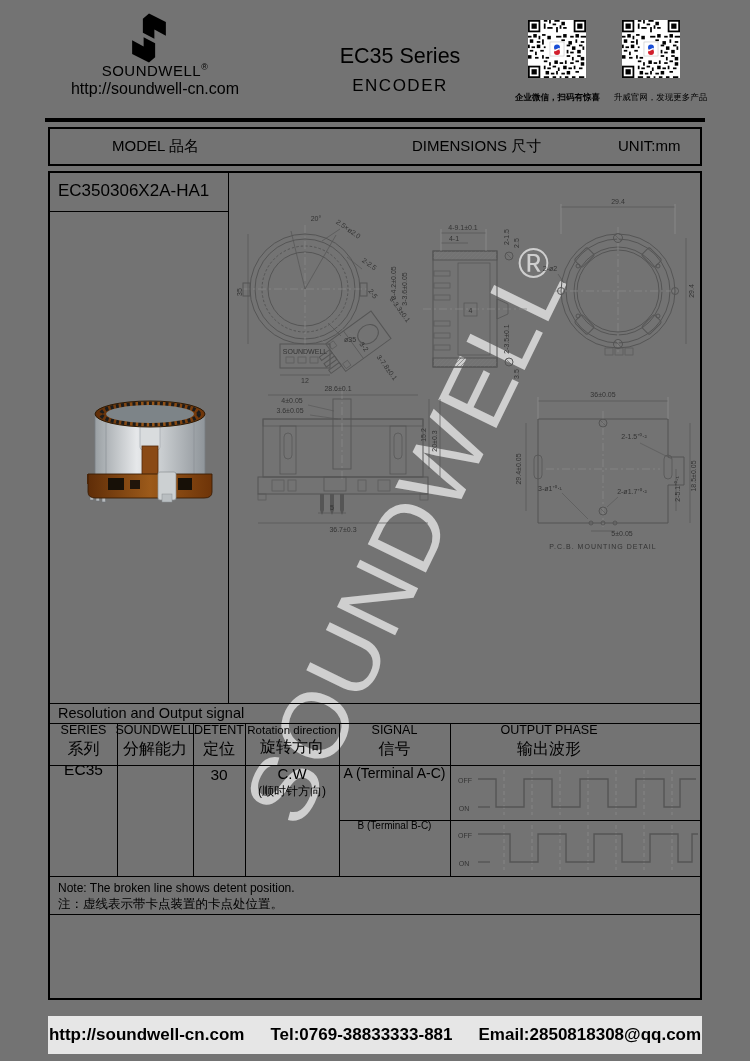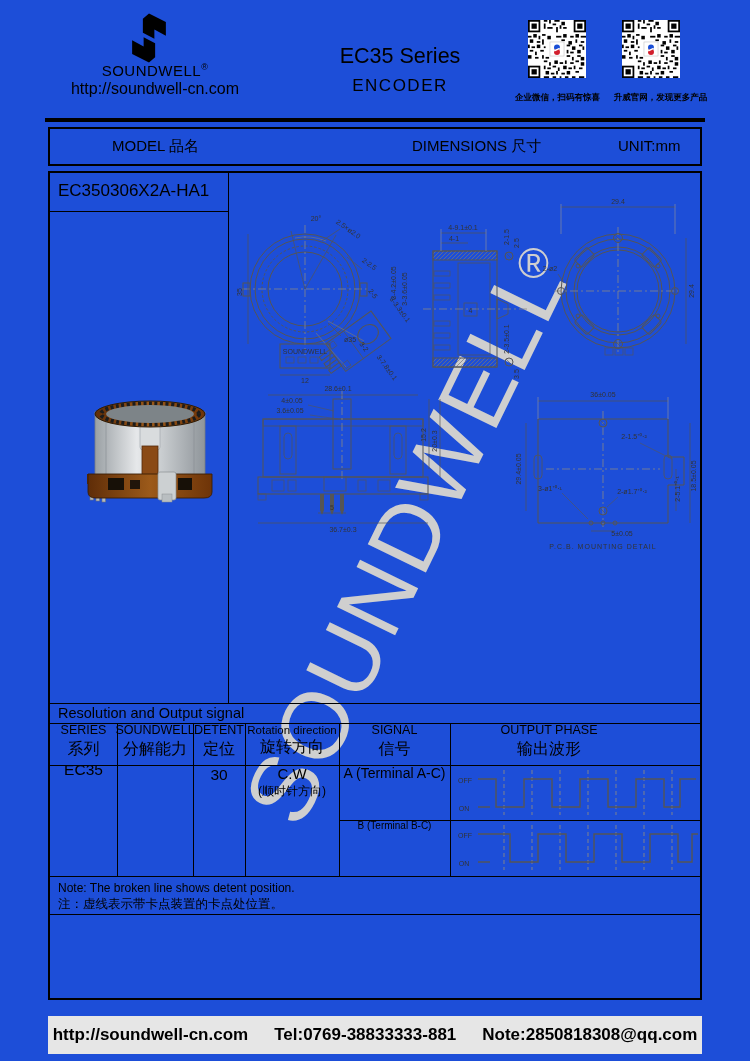--- a/index.html
+++ b/index.html
@@ -1,16 +1,16 @@
 <!DOCTYPE html>
 <html><head>
 <meta charset="utf-8">
 <style>
   html,body{margin:0;padding:0;background:#fff}
-  #page{position:relative;width:750px;height:1061px;background:#1d4ed8;overflow:hidden;
+  #page{position:relative;width:750px;height:1061px;background:#737373;overflow:hidden;
         font-family:"Liberation Sans",sans-serif;color:#000}
   .abs{position:absolute}
   .hl{position:absolute;background:#000;height:1px}
   .vl{position:absolute;background:#000;width:1px}
   .ctr{text-align:center}
   svg text{font-family:"Liberation Sans",sans-serif;font-size:7px;fill:#333;text-anchor:middle}
   .cell{position:absolute;display:flex;flex-direction:column;align-items:center;justify-content:flex-start;line-height:1.25}
   .hdr-en{font-size:12.5px}
   .hdr-zh{font-size:16px}
   .val{font-size:15.5px}
@@ -136,21 +136,21 @@
       </symbol>
     </defs>
   </svg>
   <svg class="abs z1" style="left:528px;top:20px" width="58" height="58">
       <use href="#qrsym"></use>
     </svg>
   <svg class="abs z1" style="left:622px;top:20px" width="58" height="58">
       <use href="#qrsym"></use>
     </svg>
   <div class="abs ctr z1" style="left:500px;top:92px;width:115px;font-size:8.5px;font-weight:600">企业微信，扫码有惊喜</div>
-  <div class="abs ctr z1" style="left:598px;top:92px;width:125px;font-size:8.5px;font-weight:700">升威官网，发现更多产品</div>
+  <div class="abs ctr z1" style="left:598px;top:92px;width:125px;font-size:8.5px;font-weight:400">升威官网，发现更多产品</div>
 
   <div class="abs z1" style="left:45px;top:118px;width:660px;height:4px;background:#000"></div>
 
   <div class="abs z1" style="left:48px;top:127px;width:654px;height:39px;border:2px solid #000;box-sizing:border-box"></div>
   <div class="abs z1" style="left:112px;top:137px;font-size:15px">MODEL 品名</div>
   <div class="abs z1" style="left:412px;top:137px;font-size:15px">DIMENSIONS 尺寸</div>
   <div class="abs z1" style="left:618px;top:137px;font-size:15px">UNIT:mm</div>
 
   <div id="watermark">SOUNDWELL</div>
   <div id="watermark-reg">®</div>
@@ -490,16 +490,16 @@
     <text x="12" y="45" font-size="10">ON</text>
   </svg>
 
   <div class="abs z1" style="left:58px;top:881px;font-size:12px">Note: The broken line shows detent position.</div>
   <div class="abs z1" style="left:58px;top:896px;font-size:12.5px">注：虚线表示带卡点装置的卡点处位置。</div>
 
   <div class="abs z1" style="left:48px;top:1016px;width:654px;height:38px;background:#e6e6e6;
        display:flex;align-items:center;justify-content:center;gap:26px;font-size:17px;font-weight:600">
     <span>http://soundwell-cn.com</span>
     <span>Tel:0769-38833333-881</span>
-    <span>Note:2850818308@qq.com</span>
+    <span>Email:2850818308@qq.com</span>
   </div>
 
 </div>
 
 </body></html>

